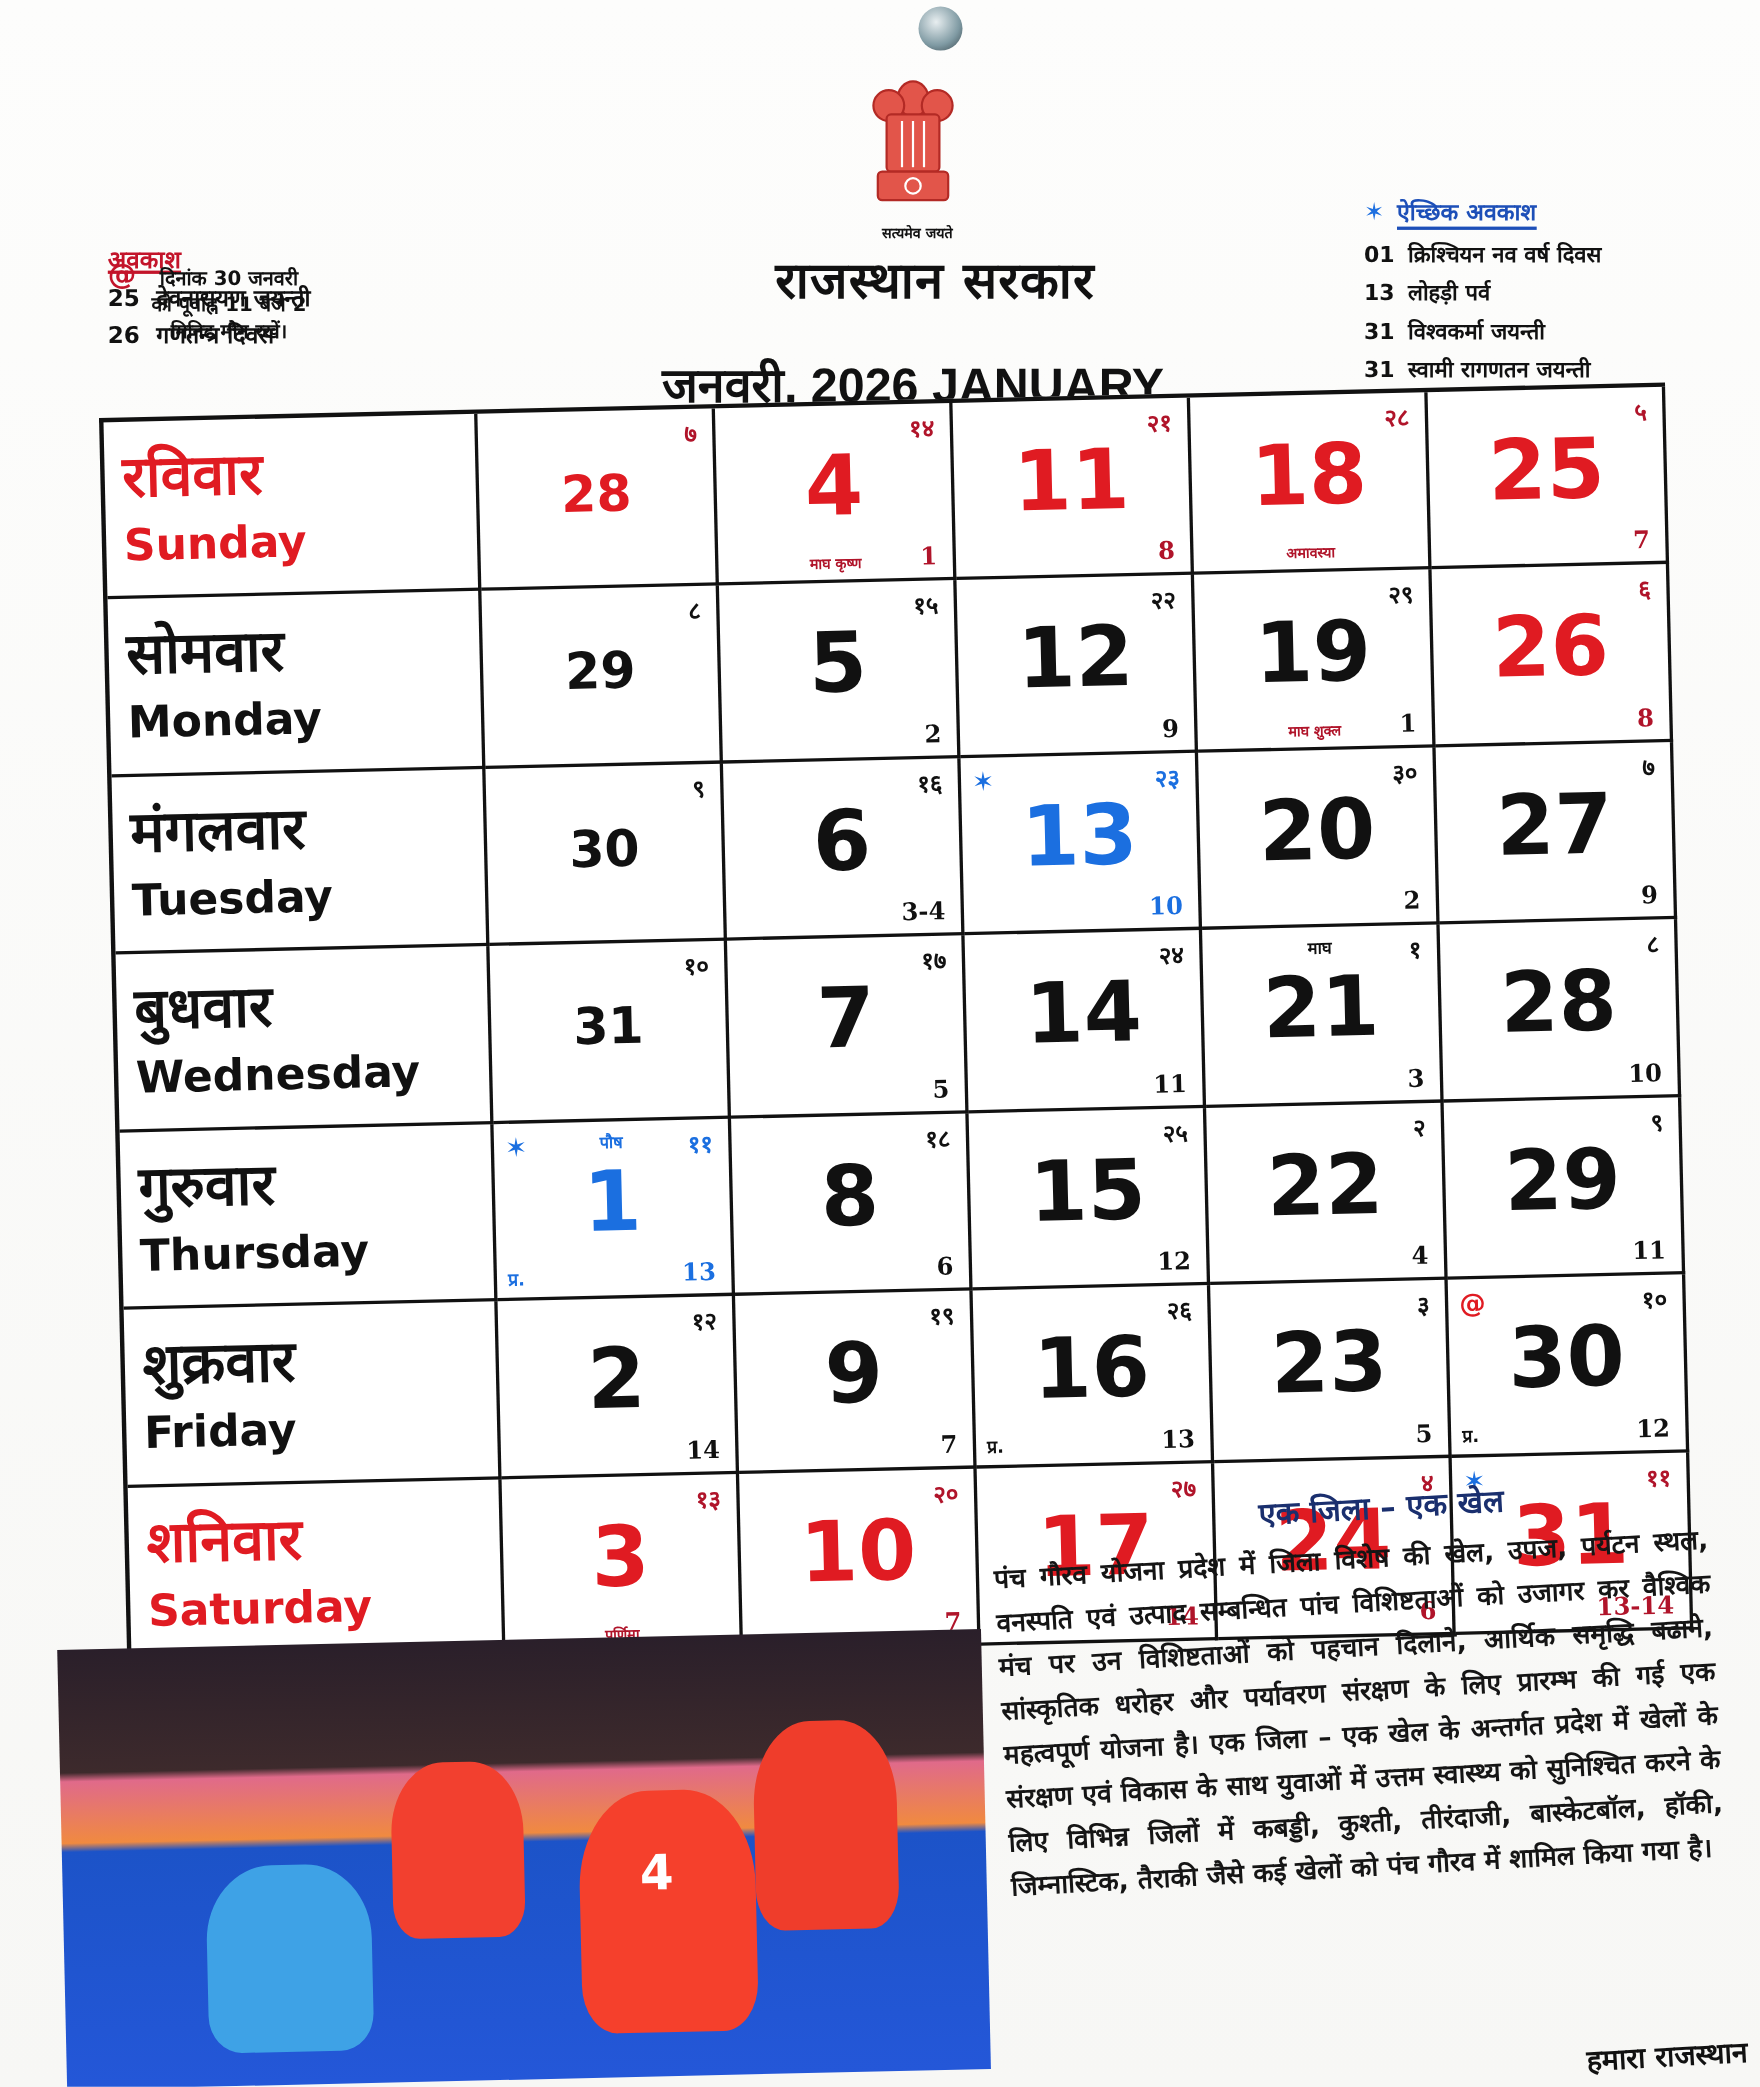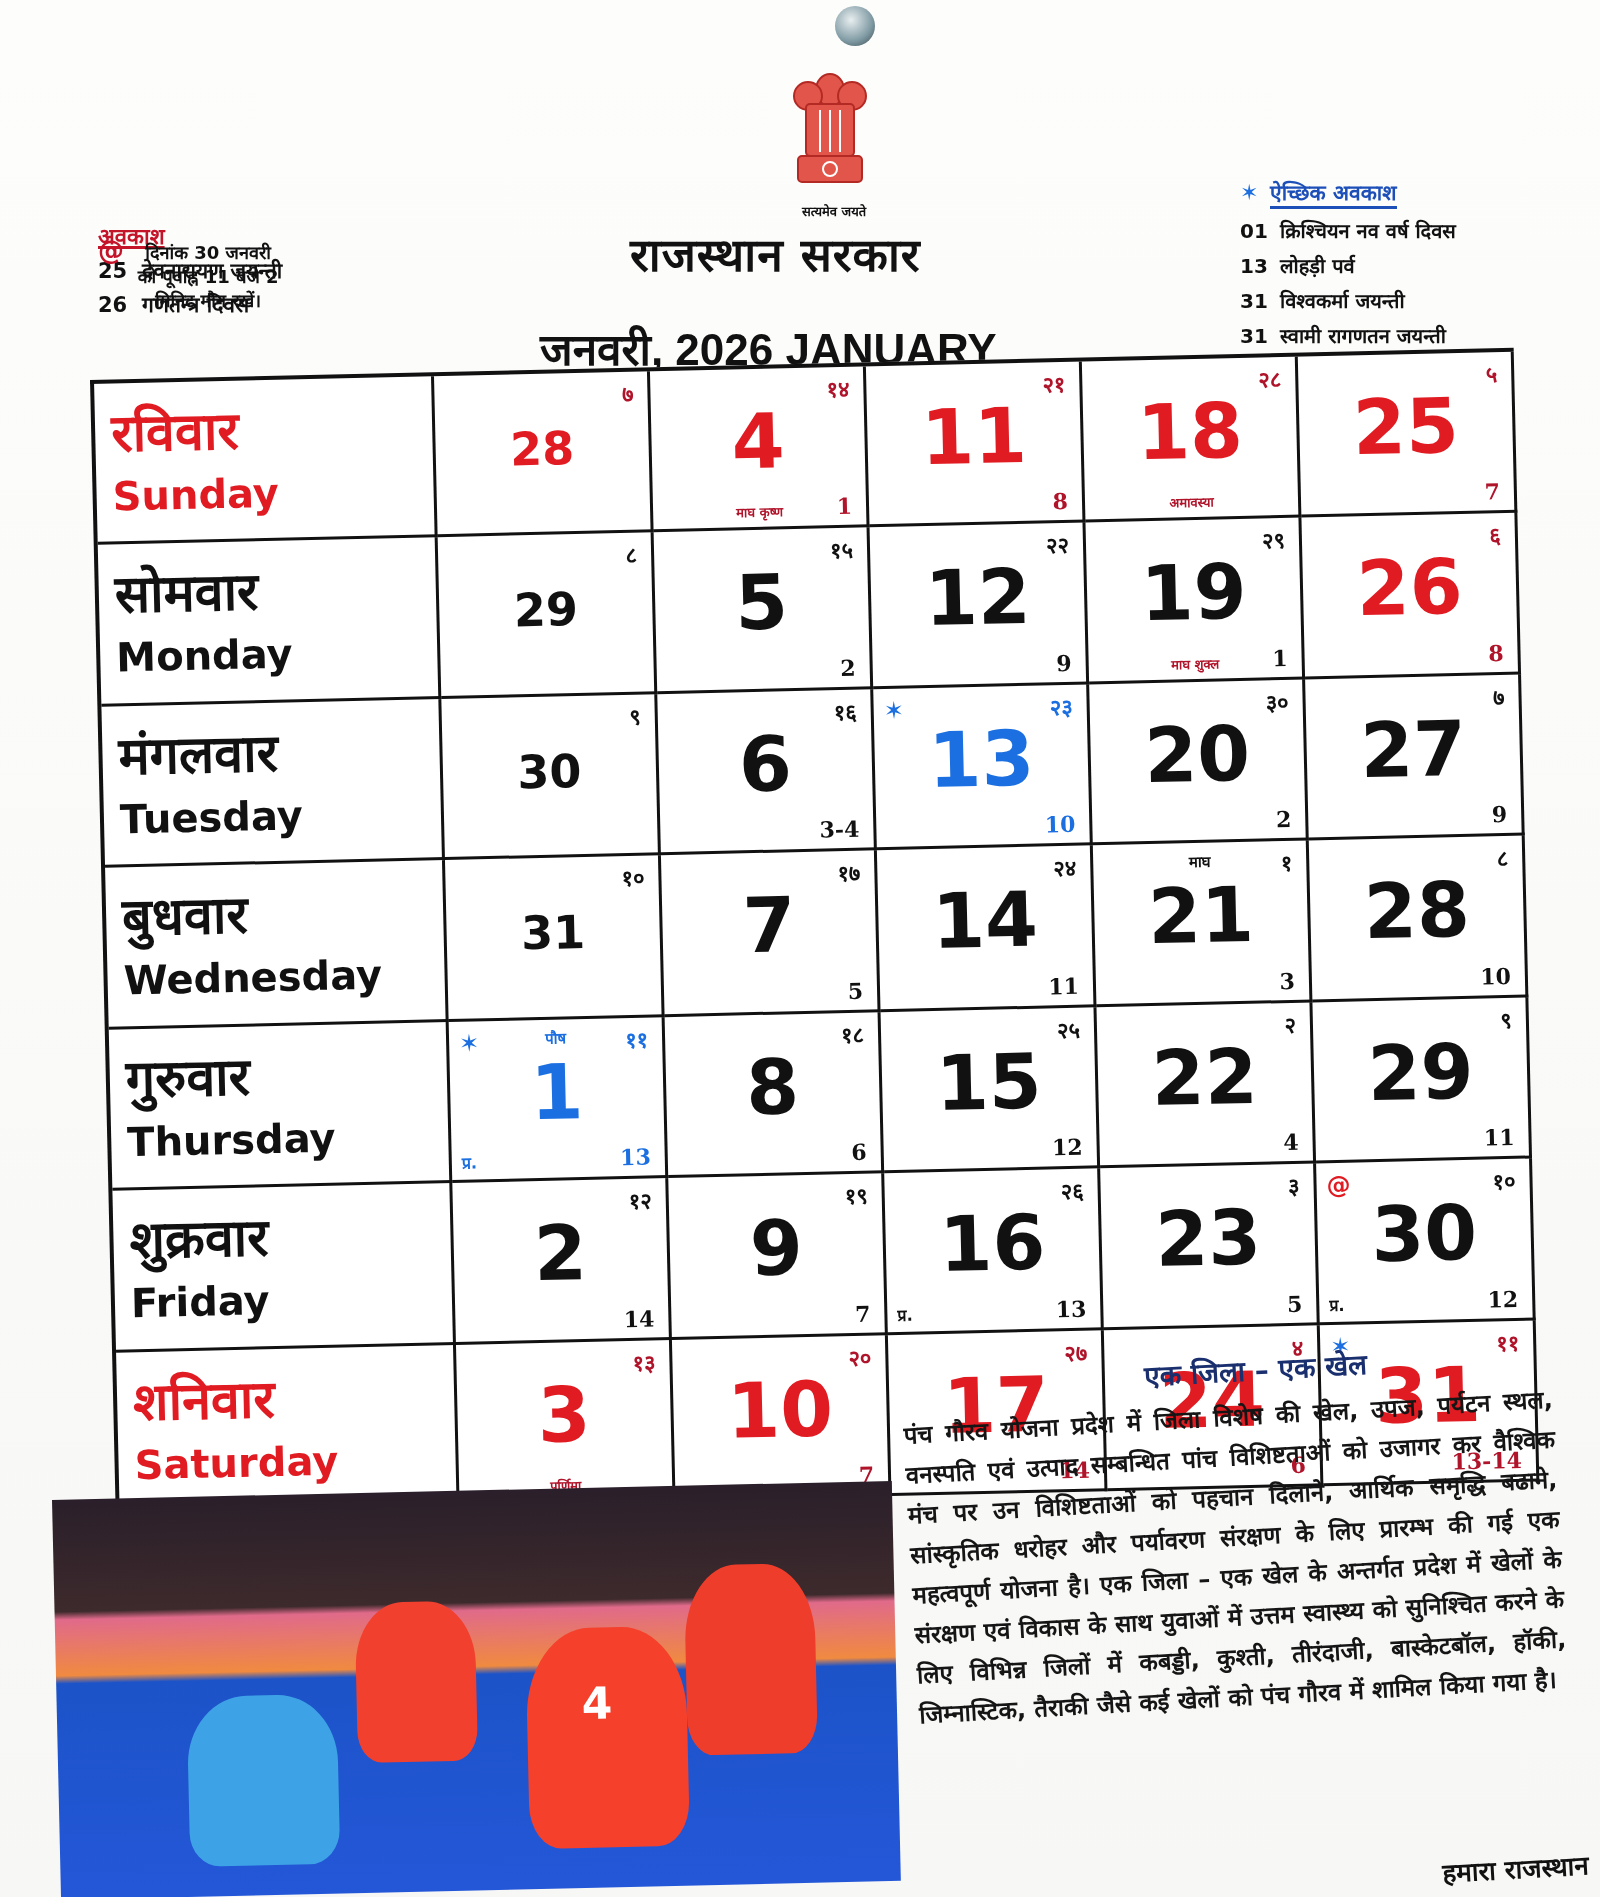--- a/index.html
+++ b/index.html
@@ -31,23 +31,23 @@
   .opt { position:absolute; left:1240px; top:178px; font-weight:bold; }
   .opt .title { font-size:21px; color:#1d4fb8; border-bottom:3px solid #1d4fb8; display:inline-block; }
   .opt .star { color:#1d6fe0; font-size:22px; margin-right:6px; }
   .opt .row { font-size:20px; margin-top:8px; }
   .opt .row .d { display:inline-block; width:40px; }
 
   .emblem { position:absolute; left:780px; top:60px; width:100px; height:130px; }
   .pin { position:absolute; left:835px; top:6px; width:40px; height:40px; border-radius:50%;
          background:radial-gradient(circle at 40% 35%, #e8eef0, #7f9aa3 60%, #38464c); }
   .motto { position:absolute; left:784px; top:202px; width:100px; text-align:center; font-size:13px; font-weight:bold; }
-  .gov-hi { position:absolute; left:630px; top:222px; width:440px; text-align:left; font-size:46px; font-weight:bold; letter-spacing:1px; }
+  .gov-hi { position:absolute; left:630px; top:222px; width:440px; text-align:center; font-size:46px; font-weight:bold; letter-spacing:1px; }
   .gov-en { position:absolute; left:630px; top:276px; width:440px; text-align:center; font-size:28px; font-weight:bold; font-family:"Liberation Sans", sans-serif; }
-  .month { position:absolute; left:540px; top:318px; width:580px; text-align:left; font-size:44px; font-weight:bold; font-family:"Liberation Sans", sans-serif; }
+  .month { position:absolute; left:540px; top:318px; width:580px; text-align:center; font-size:44px; font-weight:bold; font-family:"Liberation Sans", sans-serif; }
 
   .grid {
     position:absolute; left:90px; top:380px; width:1420px; height:1130px;
     display:grid;
     grid-template-columns: 340px repeat(5, 216px);
     grid-template-rows: repeat(7, 1fr);
     border-top:4px solid #111; border-left:4px solid #111;
     transform:rotate(-1.3deg); transform-origin:0 0;
     background:#fff;
   }

